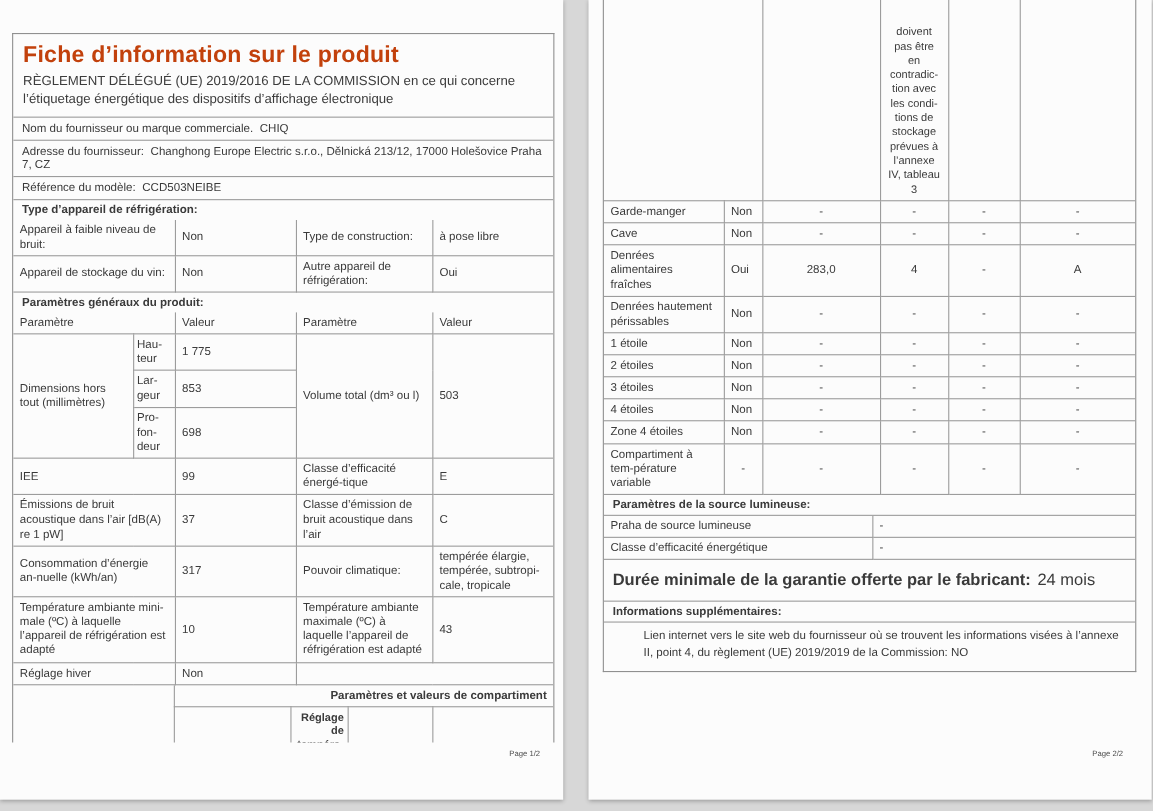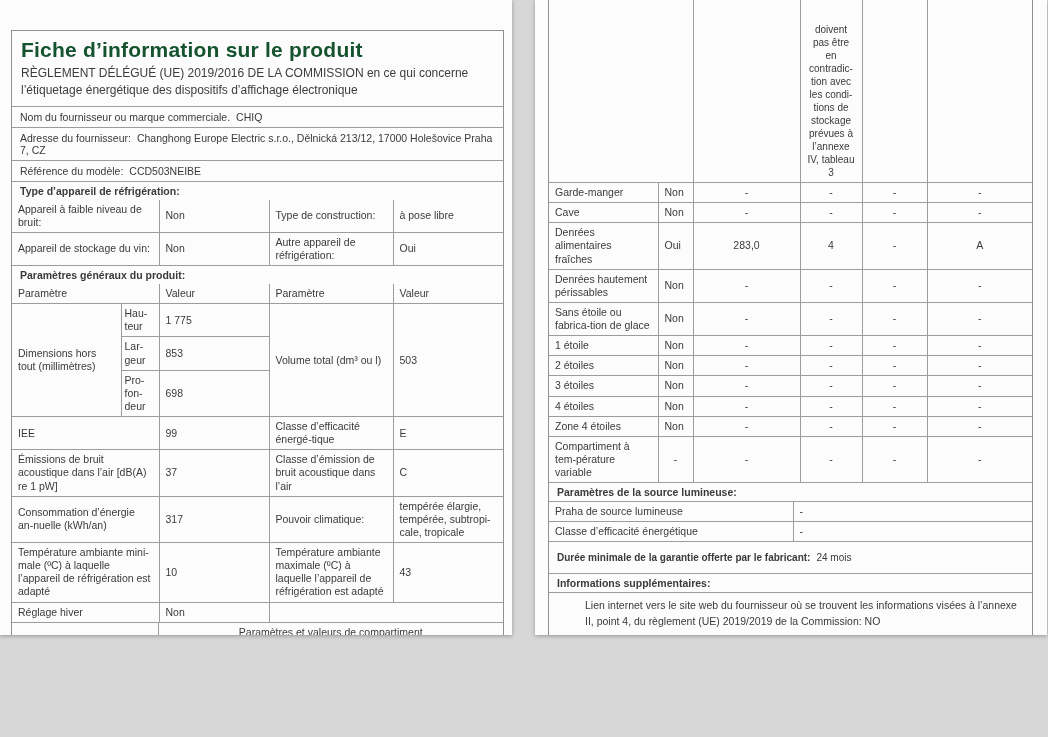--- a/index.html
+++ b/index.html
@@ -5,30 +5,30 @@
   * { box-sizing: border-box; margin: 0; padding: 0; }
   html,body { width:1048px; height:737px; overflow:hidden; }
   body {
     background:#d7d7d7;
     font-family:"Liberation Sans", sans-serif;
     color:#3a3a3a;
   }
   .spread { display:flex; gap:23px; width:1048px; }
   .page {
     background:#fcfcfc;
-    width:512px; height:635px;
+    width:512px; height:727px;
     position:relative;
     box-shadow:0 1px 4px rgba(0,0,0,0.3);
     overflow:hidden;
   }
   
   .pbox { border:1px solid #909090; }
   .rowline { border-bottom:1px solid #9c9c9c; }
   .title {
-    font-size:21px; font-weight:bold; color:#14532d;
+    font-size:21px; font-weight:bold; color:#c2410c;
     padding:7px 10px 1px 9px; letter-spacing:0.2px;
   }
   .regulation { font-size:12px; line-height:1.4; padding:2px 10px 7px 9px; color:#3c3c3c; }
   .lblrow { font-size:10.5px; padding:4px 8px; }
   .lblrow b { font-weight:normal; }
   .lblrow .val { font-weight:normal; margin-left:6px; }
   .section { font-size:10.5px; font-weight:bold; padding:3px 8px; }
   table { border-collapse:collapse; table-layout:fixed; }
   td, th {
     border:1px solid #9c9c9c;
@@ -37,27 +37,27 @@
     word-wrap:break-word;
   }
   table tr:first-child td, table tr:first-child th { border-top:none; }
   table td:first-child, table th:first-child { border-left:none; }
   table td:last-child, table th:last-child { border-right:none; }
   .c { text-align:center; }
   
   .p1box { margin:30px 0 0 11px; width:493px; height:645px; border-bottom:none; overflow:hidden; }
   .t491 { width:491px; }
   .dimkey { padding:3px 3px; }
-  .comphead td { text-align:center; vertical-align:middle; }
+  .comphead td { text-align:right; vertical-align:middle;font-weight:bold; }
   .regl-col { padding:4px 3px; font-size:10px; vertical-align:top; }
   
   .p2box { margin:0 0 0 13px; width:485px; border:1px solid #909090; border-top:none; }
   .t483 { width:483px; }
   .contcell { vertical-align:top; text-align:center; padding-top:23px; font-size:10px; line-height:1.3; height:157px; }
-  .warranty { font-size:10px; padding:10px 8px; }
+  .warranty { font-size:15px; padding:10px 8px; }
   .warranty b { font-weight:bold; }
   .warranty .val { margin-left:6px; }
   .infotext { font-size:10.5px; line-height:1.45; padding:5px 8px 8px 8px;margin-left:28px; }
   .footer {
     position:absolute; font-size:7px; color:#4a4a4a;
   }
   .f1 { right:21px; top:682px; }
   .f2 { right:26px; top:682px; }
 </style>
 </head>
@@ -246,28 +246,20 @@
         </tr>
         <tr>
           <td>Denrées hautement périssables</td>
           <td>Non</td>
           <td class="c">-</td>
           <td class="c">-</td>
           <td class="c">-</td>
           <td class="c">-</td>
         </tr>
         <tr>
-          <td>Sans étoile ou fabrica-tion de glace</td>
-          <td>Non</td>
-          <td class="c">-</td>
-          <td class="c">-</td>
-          <td class="c">-</td>
-          <td class="c">-</td>
-        </tr>
-        <tr>
           <td>1 étoile</td>
           <td>Non</td>
           <td class="c">-</td>
           <td class="c">-</td>
           <td class="c">-</td>
           <td class="c">-</td>
         </tr>
         <tr>
           <td>2 étoiles</td>
           <td>Non</td>

